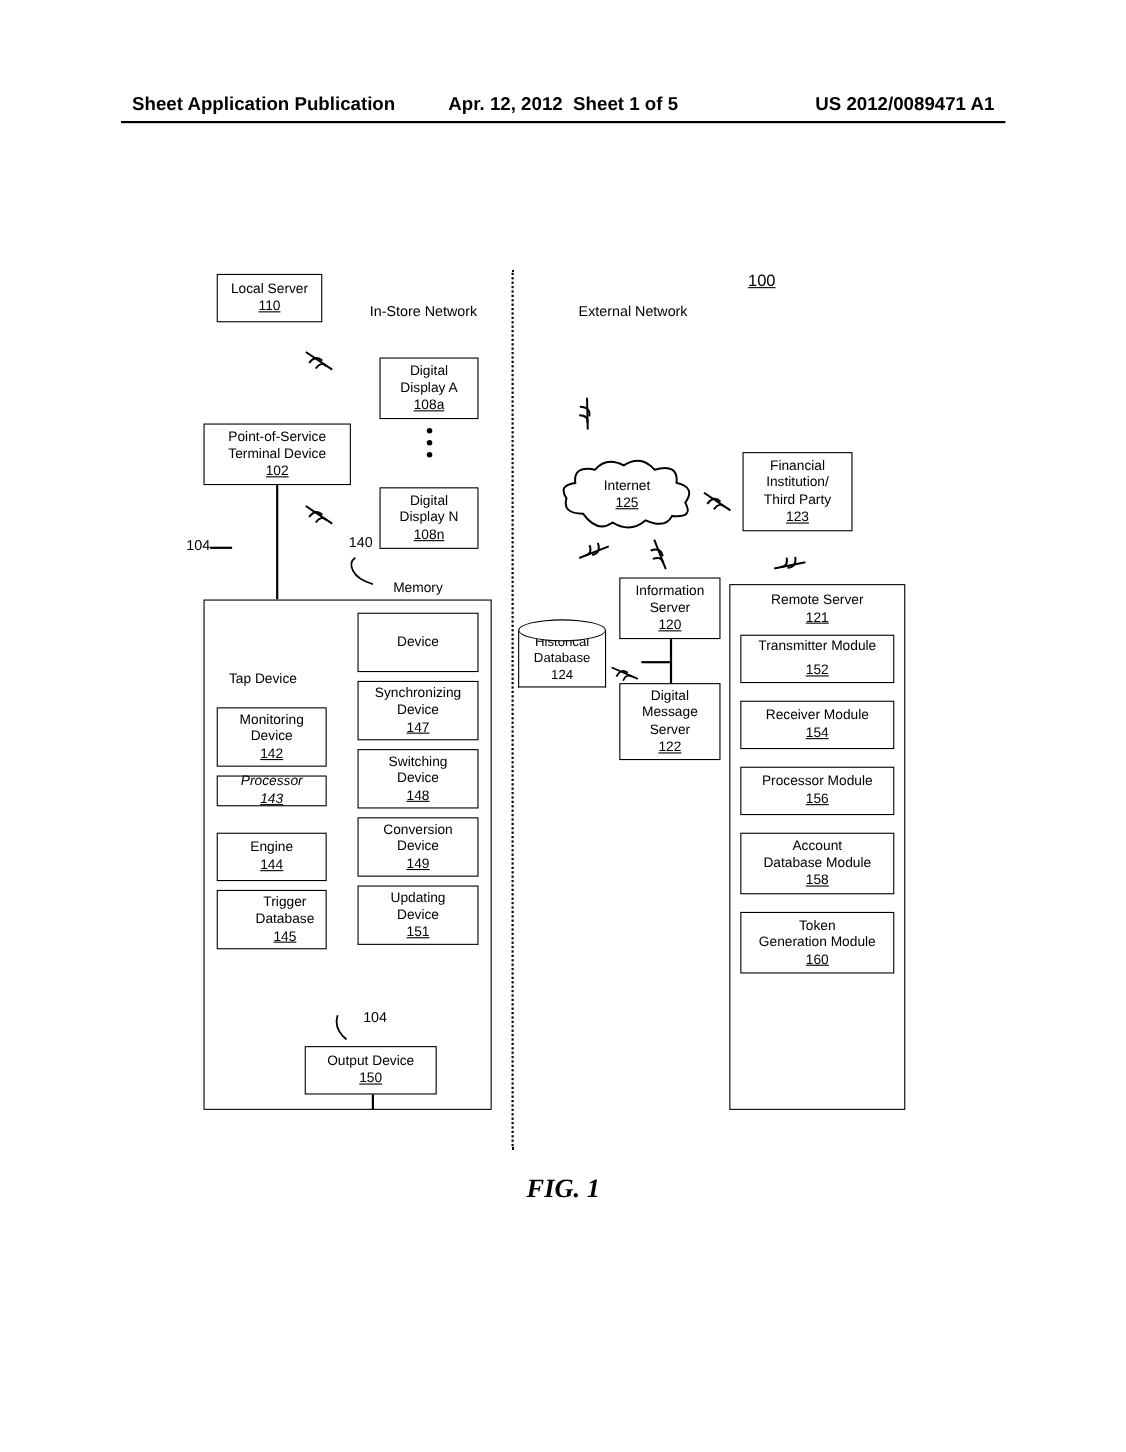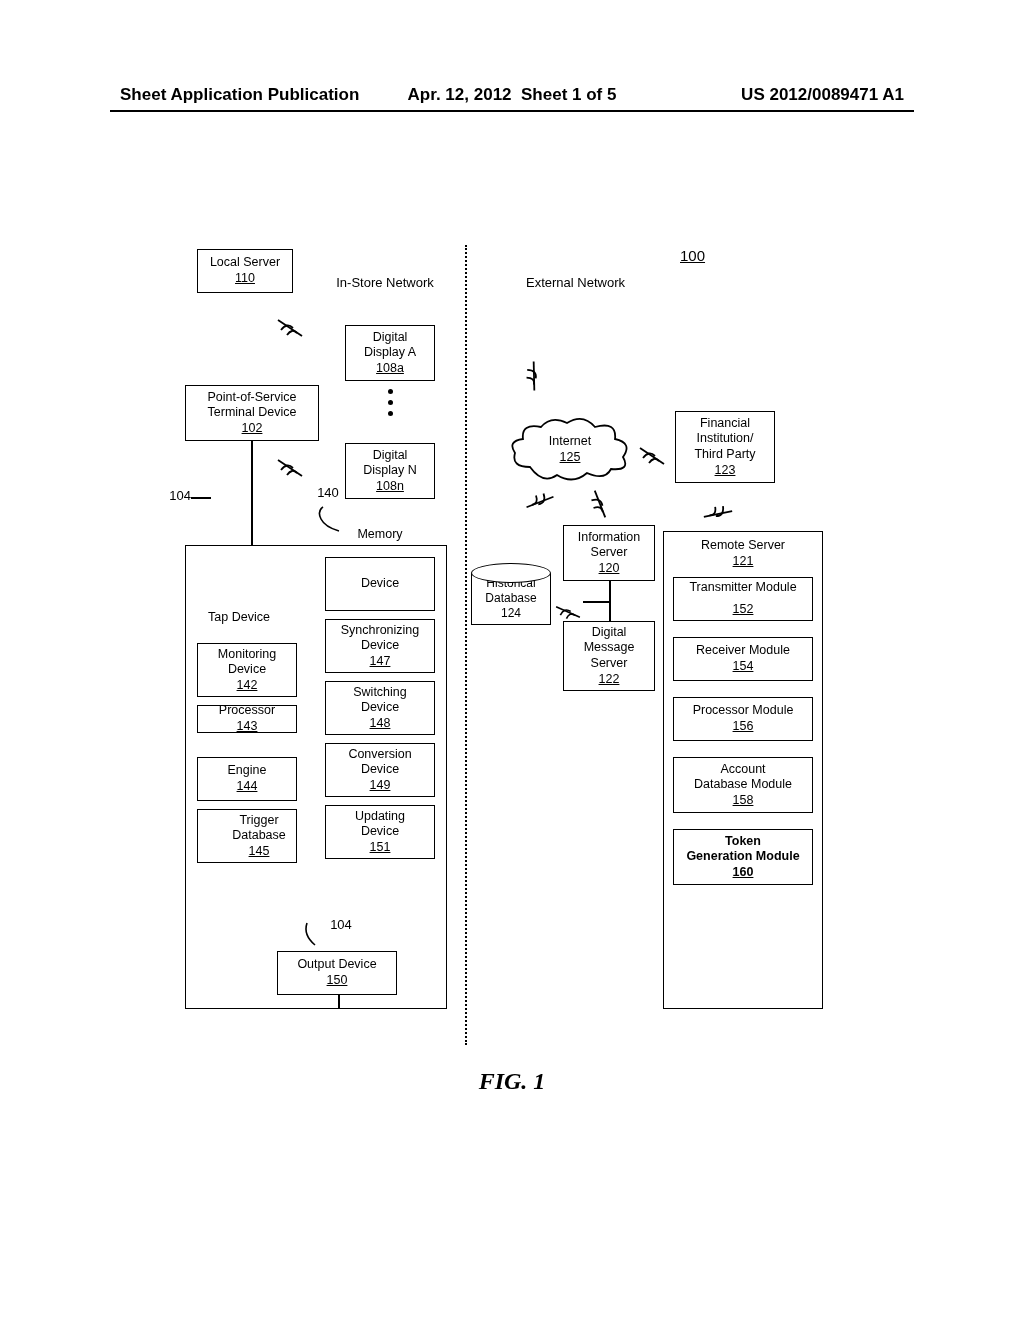--- a/index.html
+++ b/index.html
@@ -240,21 +240,21 @@
       <span>Updating</span>
       <span>Device</span>
       <span class="und">151</span>
     </div>
 
     <div class="box" style="left:32px; top:398px; width:100px; height:54px;">
       <span>Monitoring</span>
       <span>Device</span>
       <span class="und">142</span>
     </div>
-    <div class="box" style="left:32px; top:460px; width:100px; height:28px;">
+    <div class="box" style="left:32px; top:460px; width:100px; height:28px;font-style:italic;">
       <span>Processor</span>
       <span class="und">143</span>
     </div>
     <div class="box" style="left:32px; top:512px; width:100px; height:44px;">
       <span>Engine</span>
       <span class="und">144</span>
     </div>
     <div class="box" style="left:32px; top:564px; width:100px; height:54px;padding-left:28px;">
       <span>Trigger</span>
       <span>Database</span>
@@ -384,21 +384,21 @@
     </div>
     <div class="box" style="left:508px; top:452px; width:140px; height:44px;">
       <span>Processor Module</span>
       <span class="und">156</span>
     </div>
     <div class="box" style="left:508px; top:512px; width:140px; height:56px;">
       <span>Account</span>
       <span>Database Module</span>
       <span class="und">158</span>
     </div>
-    <div class="box" style="left:508px; top:584px; width:140px; height:56px;font-weight:bold;">
+    <div class="box" style="left:508px; top:584px; width:140px; height:56px;">
       <span>Token</span>
       <span>Generation Module</span>
       <span class="und">160</span>
     </div>
 
   </div>
 
   <div class="fig-caption">FIG. 1</div>
 
 </div>

